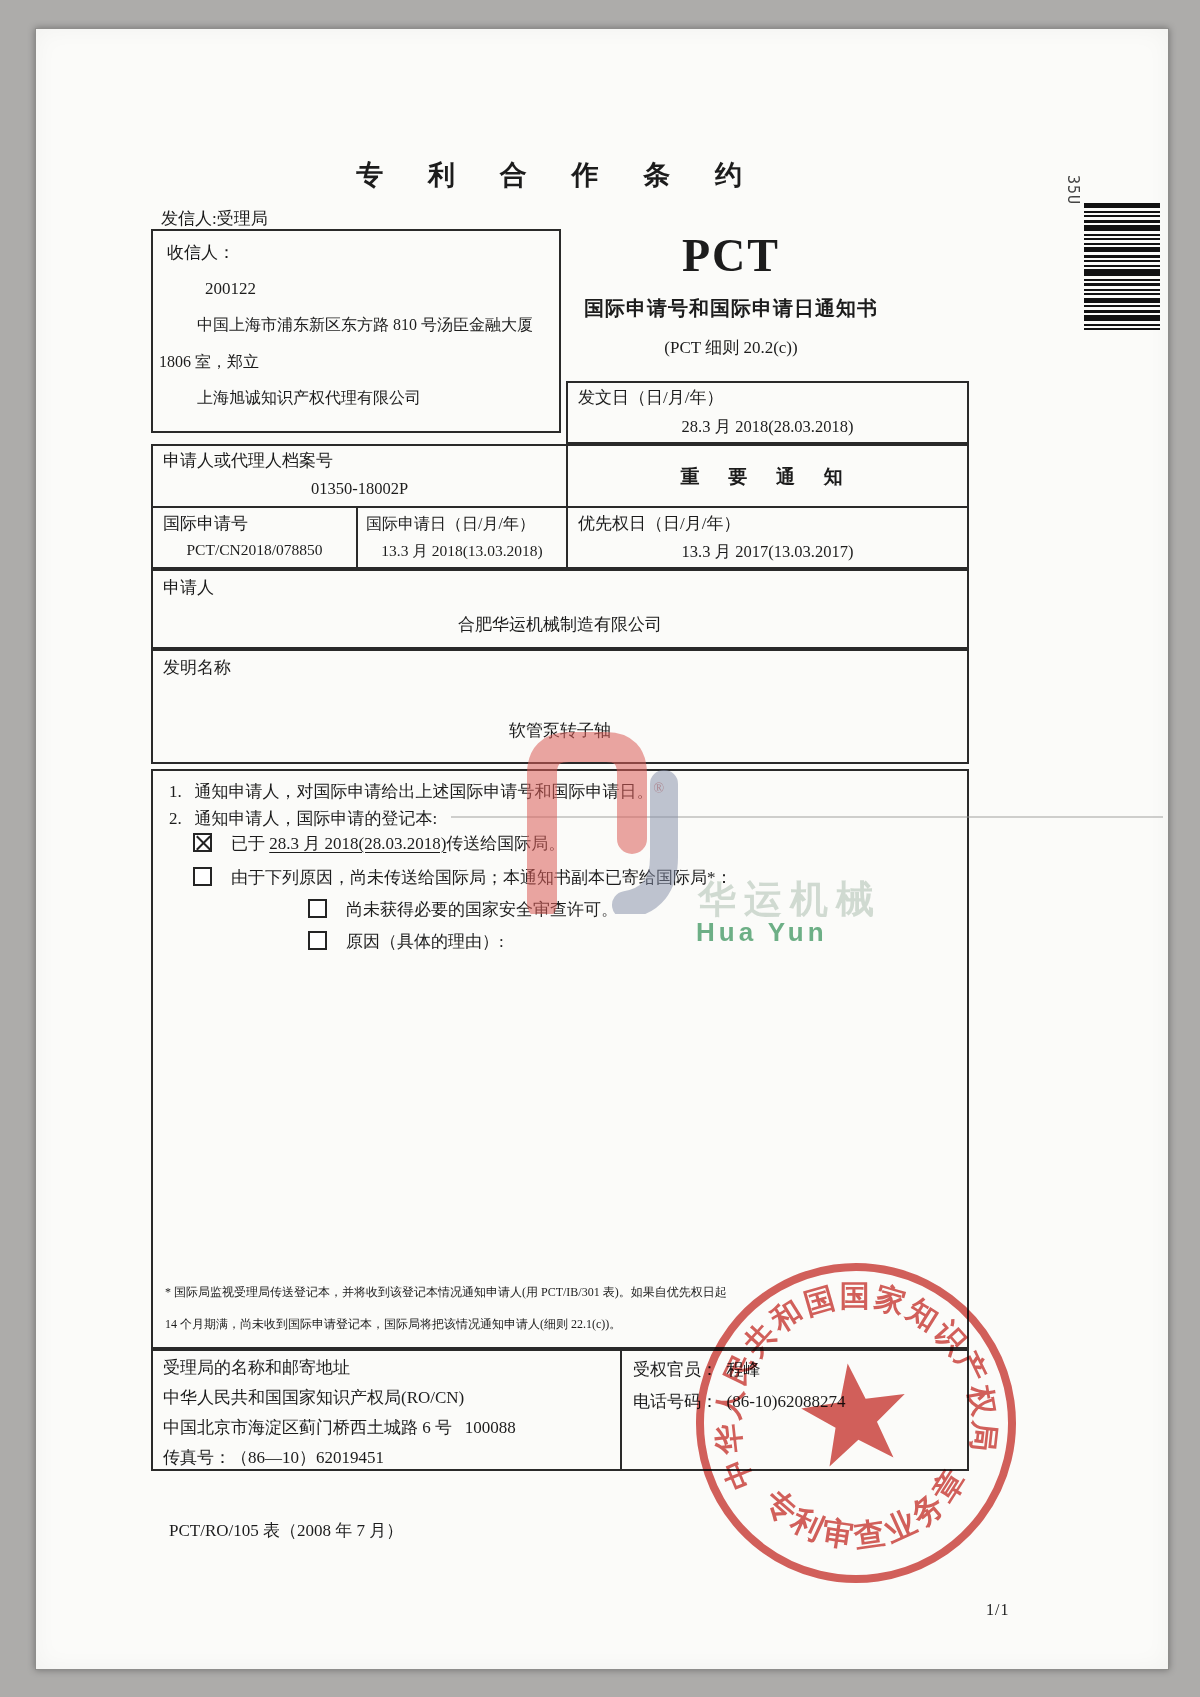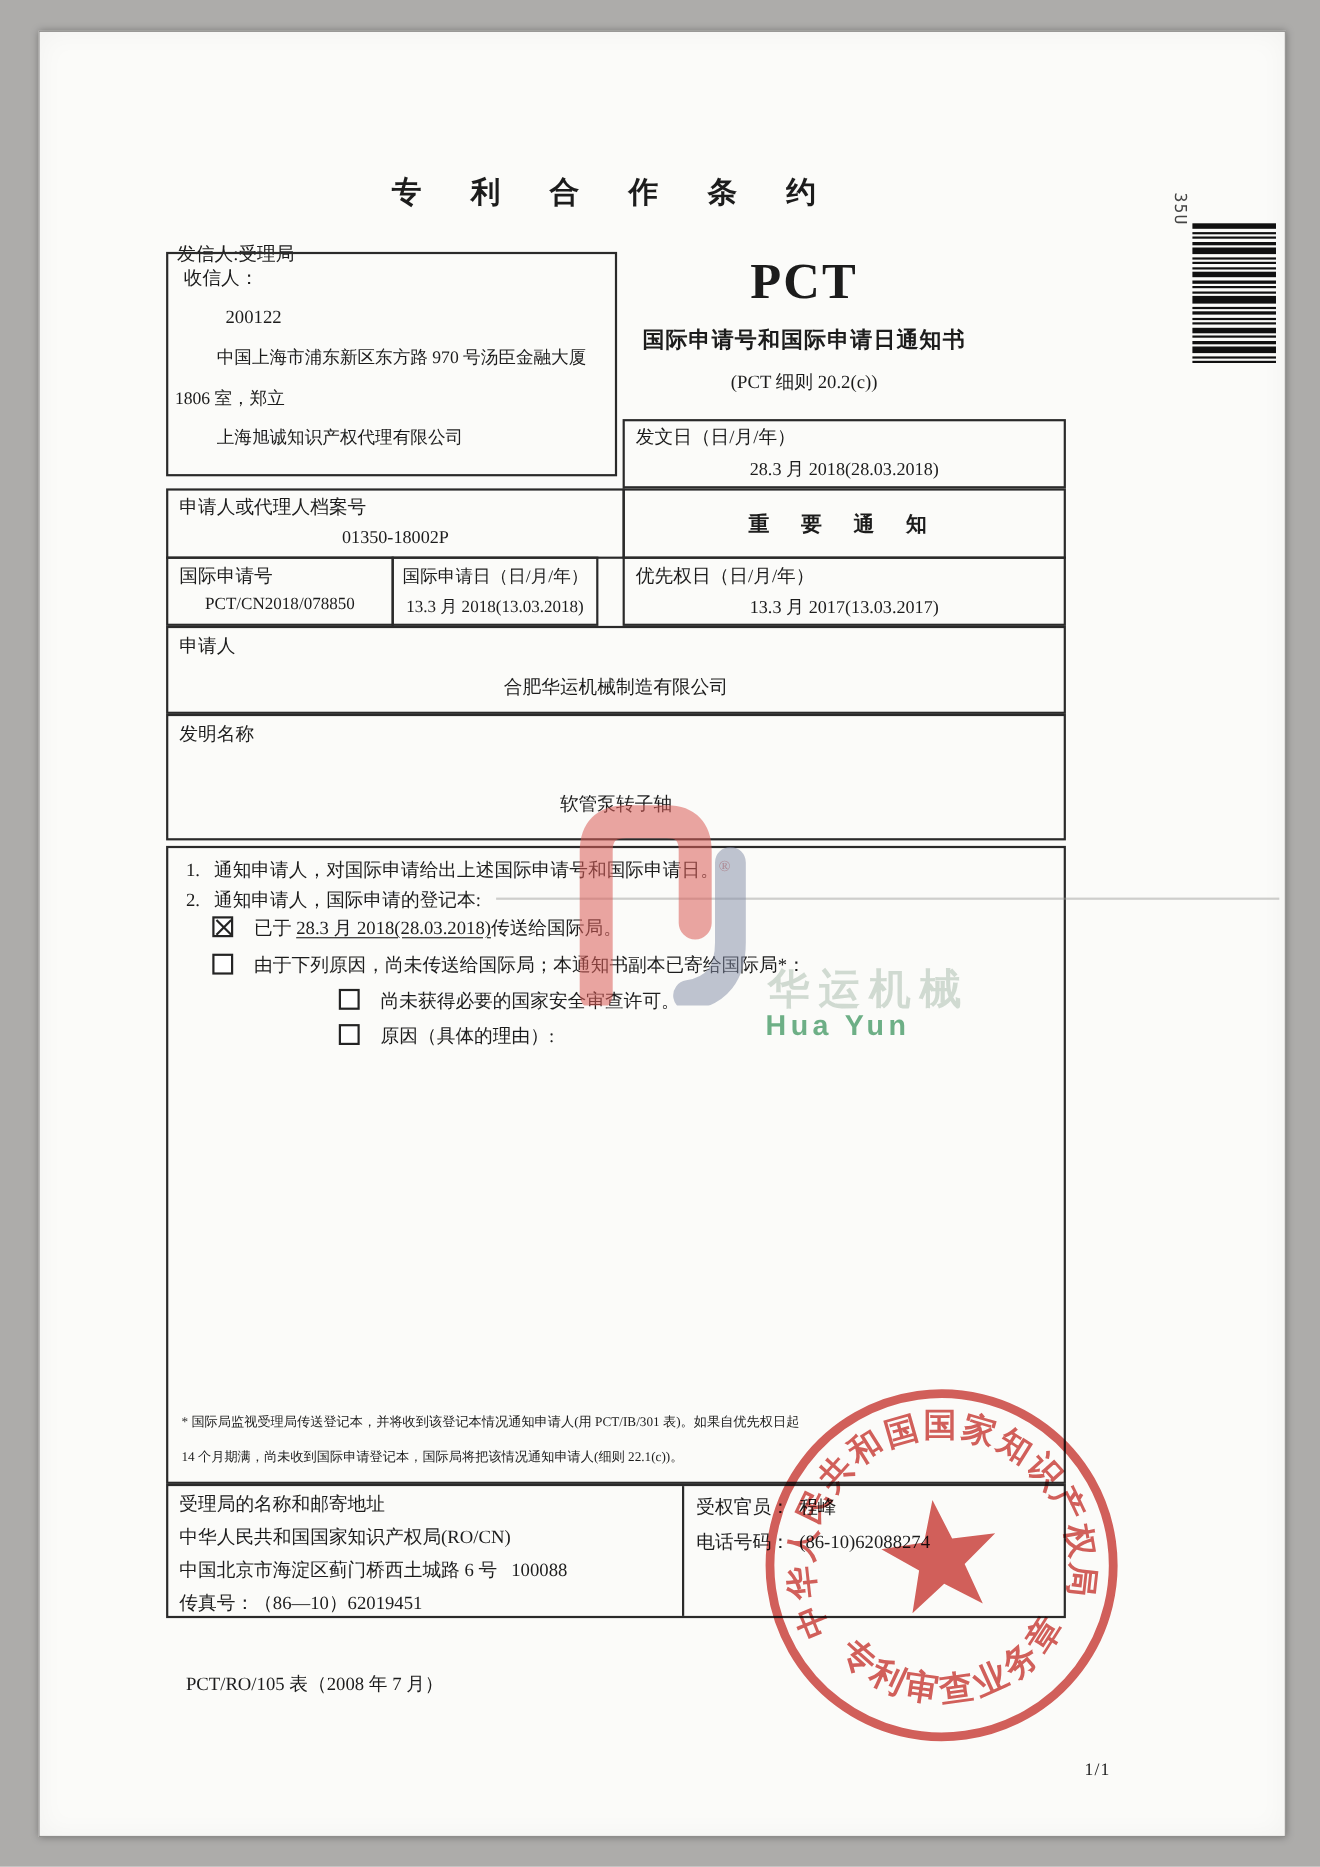--- a/index.html
+++ b/index.html
@@ -66,26 +66,26 @@
   .pagenum{font-size:16px;letter-spacing:1px;}
   .row-line{position:absolute;white-space:nowrap;}
 </style>
 </head>
 <body>
 
 <div class="page">
 
   <div class="abs title">专 利 合 作 条 约</div>
 
-  <div class="abs lbl" style="left:125px;top:192px;">发信人:受理局</div>
+  <div class="abs lbl" style="left:125px;top:180px;">发信人:受理局</div>
 
   <div class="box" style="left:115px;top:200px;width:410px;height:204px;">
     <div class="abs lbl" style="left:14px;top:12px;">收信人：</div>
     <div class="abs lbl" style="left:52px;top:48px;">200122</div>
-    <div class="abs sm" style="left:44px;top:84px;white-space:nowrap;">中国上海市浦东新区东方路 970 号汤臣金融大厦</div>
+    <div class="abs sm" style="left:44px;top:84px;white-space:nowrap;">中国上海市浦东新区东方路 810 号汤臣金融大厦</div>
     <div class="abs sm" style="left:6px;top:121px;">1806 室，郑立</div>
     <div class="abs sm" style="left:44px;top:157px;">上海旭诚知识产权代理有限公司</div>
   </div>
 
   <div class="abs" style="left:530px;top:204px;width:330px;text-align:center;">
     <div class="pct-big">PCT</div>
     <div class="notice-title">国际申请号和国际申请日通知书</div>
     <div class="rule-ref">(PCT 细则 20.2(c))</div>
   </div>
 
@@ -99,21 +99,21 @@
     <div class="abs val center" style="top:33px;box-sizing:border-box;">01350-18002P</div>
   </div>
   <div class="box" style="left:530px;top:415px;width:403px;height:64px;">
     <div class="abs imp center" style="top:18px;">重 要 通 知</div>
   </div>
 
   <div class="box" style="left:115px;top:477px;width:207px;height:63px;">
     <div class="abs lbl" style="left:10px;top:6px;">国际申请号</div>
     <div class="abs val center" style="top:33px;font-size:15.5px;">PCT/CN2018/078850</div>
   </div>
-  <div class="box" style="left:320px;top:477px;width:188px;height:63px;">
+  <div class="box" style="left:320px;top:477px;width:212px;height:63px;">
     <div class="abs" style="left:8px;top:6px;font-size:16px;white-space:nowrap;">国际申请日（日/月/年）</div>
     <div class="abs center" style="top:33px;font-size:15.5px;">13.3 月 2018(13.03.2018)</div>
   </div>
   <div class="box" style="left:530px;top:477px;width:403px;height:63px;">
     <div class="abs lbl" style="left:10px;top:6px;">优先权日（日/月/年）</div>
     <div class="abs val center" style="top:33px;">13.3 月 2017(13.03.2017)</div>
   </div>
 
   <div class="box" style="left:115px;top:620px;width:818px;height:115px;">
     <div class="abs lbl" style="left:10px;top:7px;">发明名称</div>

